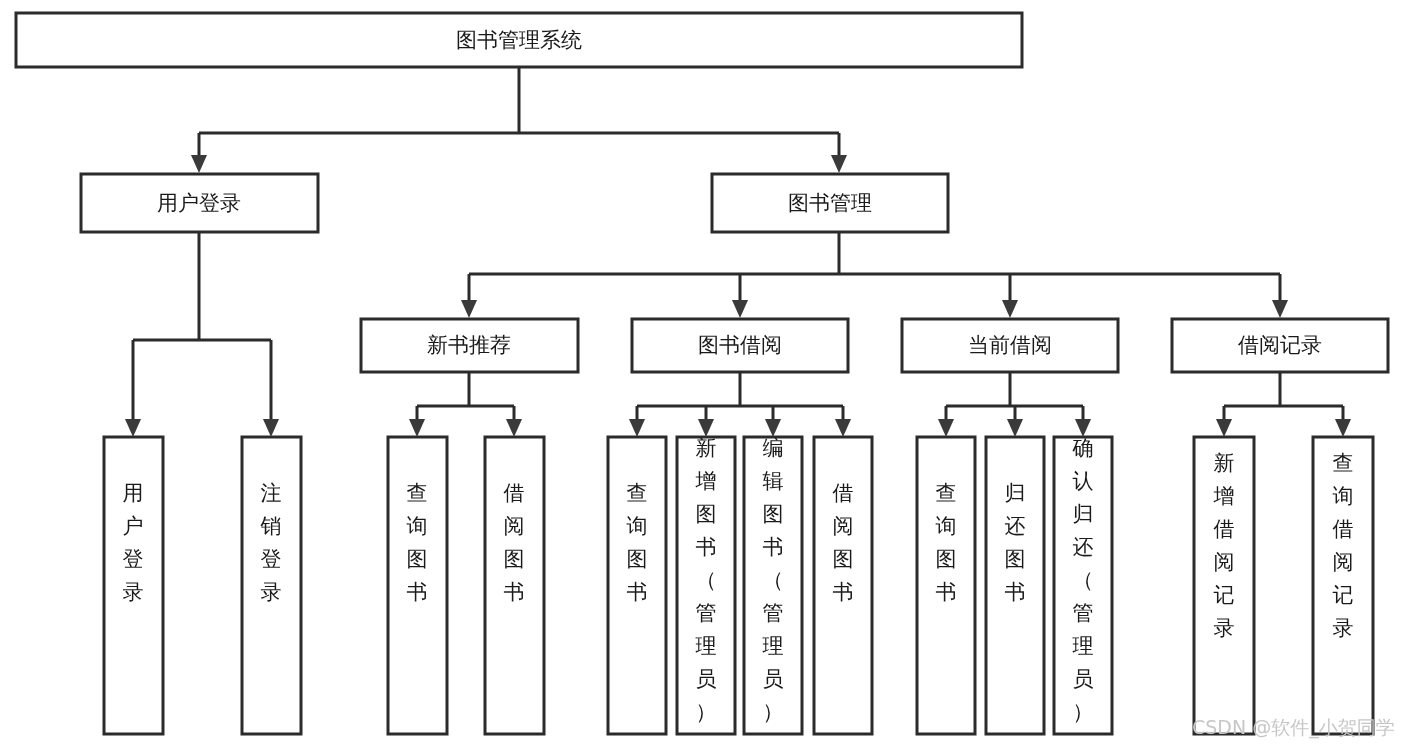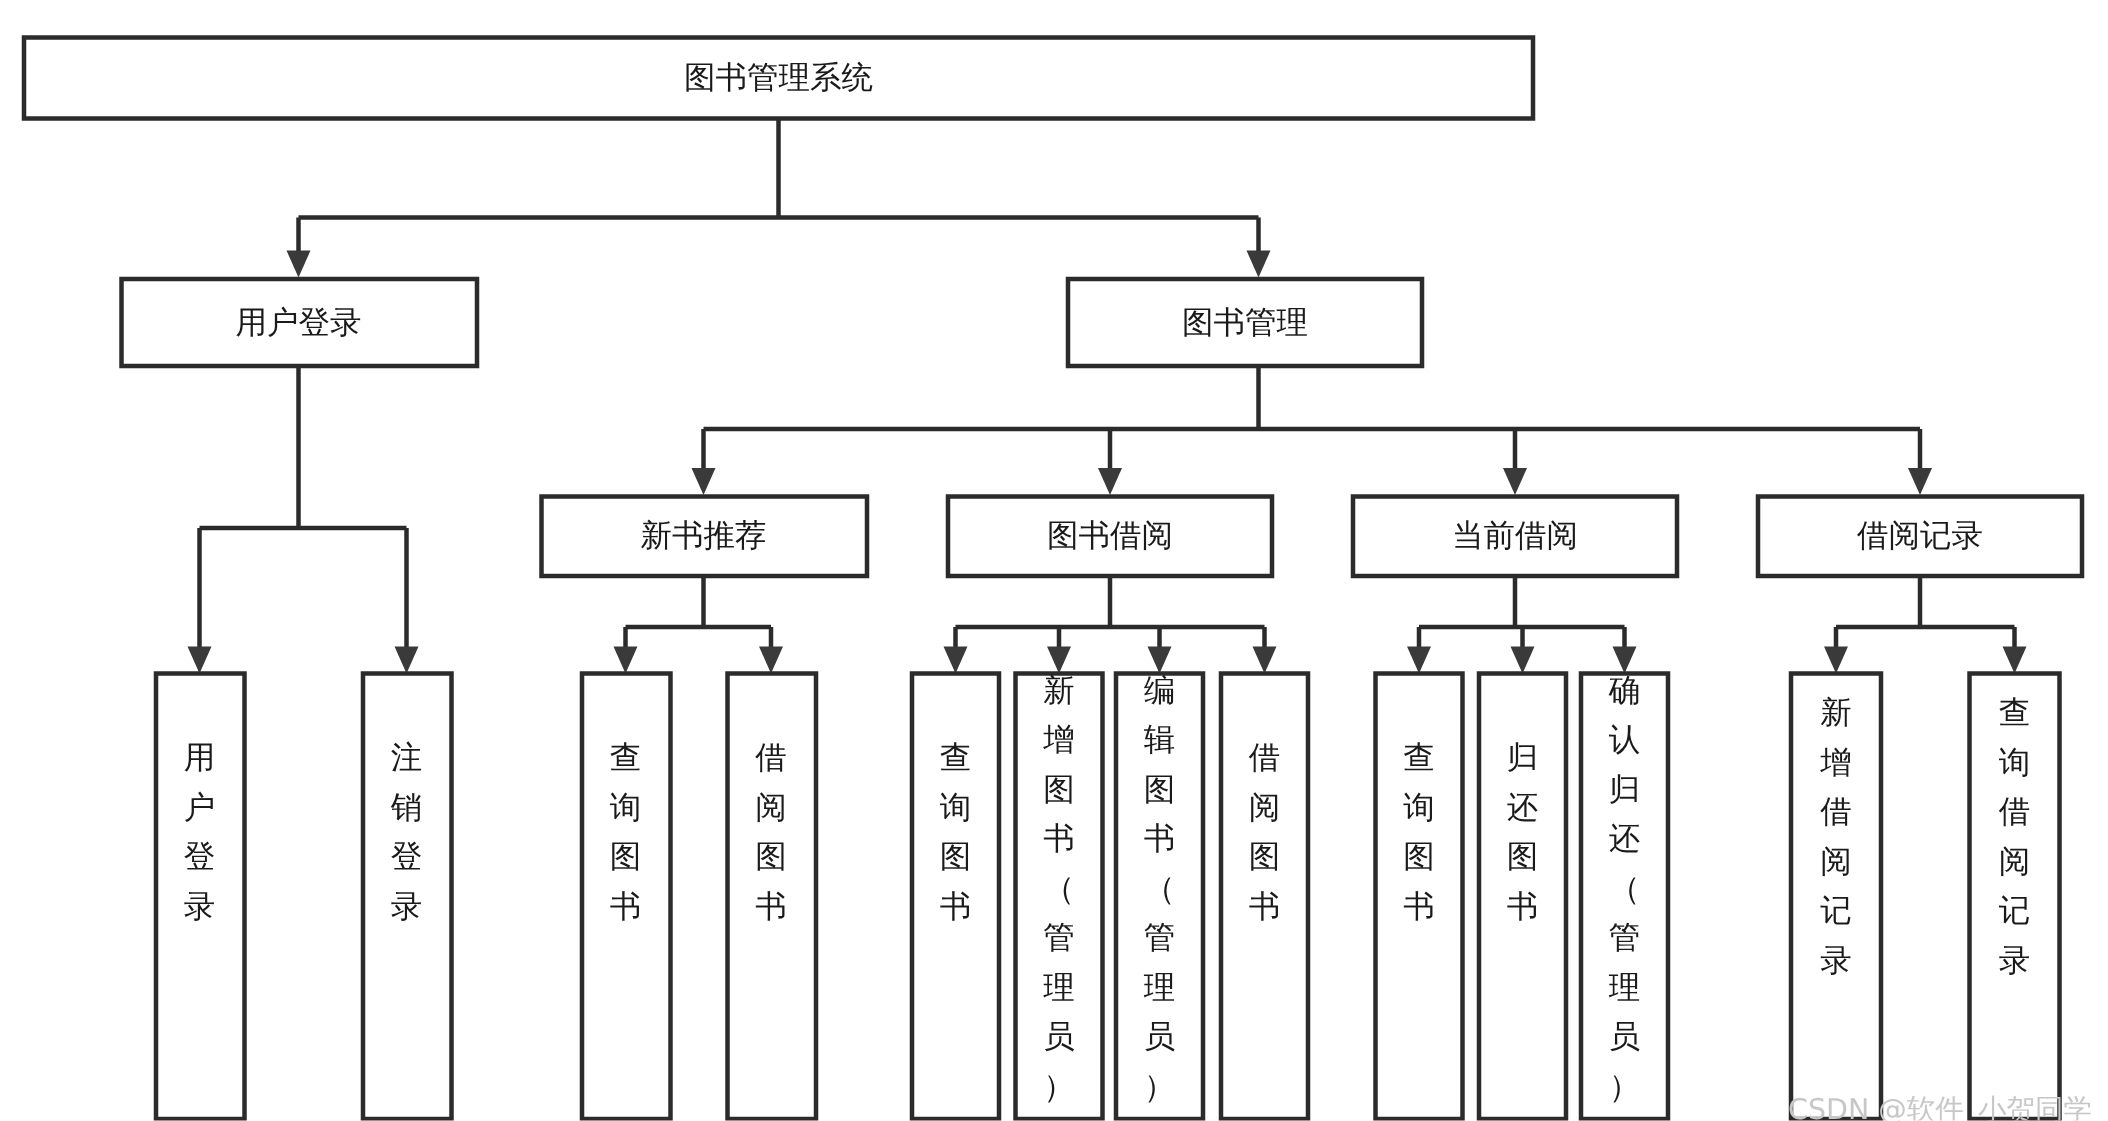--- a/index.html
+++ b/index.html
@@ -13,21 +13,20 @@
     font-family: "DejaVu Sans", "Liberation Sans", sans-serif;
     overflow: hidden;
     position: relative;
   }
   #diagram-root {
     position: absolute;
     left: 0;
     top: 0;
     width: 1405px;
     height: 565px;
-    margin-top: 12px;
   }
   svg.flow {
     display: block;
     width: 1405px;
     height: 747px;
   }
   .node-rect {
     fill: #ffffff;
     stroke: #2b2b2b;
     stroke-width: 3;

